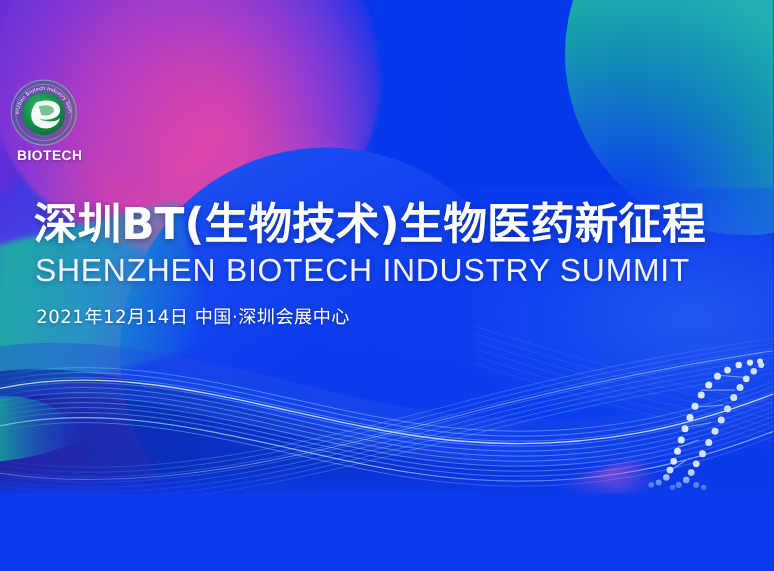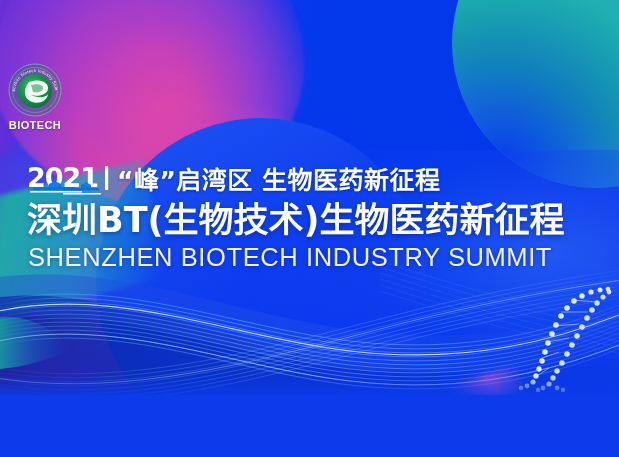--- a/index.html
+++ b/index.html
@@ -175,21 +175,21 @@
   
   .logo{
     position:absolute;
     left:4px; top:62px;
     width:62px; height:72px;
     z-index:8;
   }
   .logo-mark{position:relative;width:56px;height:56px;margin:0 auto;}
   .logo-mark svg{display:block;width:56px;height:56px;}
   .logo-word{
-    text-align:center;
+    text-align:right;
     margin-top:1px;
     font-size:11px;
     font-weight:bold;
     letter-spacing:.4px;
     color:#ffffff;
     font-family:"Liberation Sans","DejaVu Sans",sans-serif;
     text-shadow:0 1px 2px rgba(0,0,0,.35);
   }
 
   
@@ -445,38 +445,21 @@
         <text font-size="3.4" font-family="'Liberation Sans',sans-serif" fill="#d9ffe9" fill-opacity=".8" letter-spacing=".3">
           <textPath href="#arcBot" startOffset="50%" text-anchor="middle">· · · · · ·</textPath>
         </text>
       </svg>
     </div>
     <div class="logo-word">BIOTECH</div>
   </div>
 
   <div class="text-block">
 
-    <div class="tagline">
-      <span class="yr">
-        <svg viewBox="0 0 86 34" aria-hidden="true">
-          <text x="0" y="25" font-family="'DejaVu Sans','Liberation Sans',sans-serif" font-size="27" font-weight="bold" fill="#ffffff" letter-spacing="-1">2021</text>
-
-          <g fill="#0b6ee8" fill-opacity=".92">
-            <path d="M6,25 L22,25 L22,22 L28,19 L34,22 L34,25 L50,25 L50,28 L6,28 Z"></path>
-            <path d="M36,26 L54,26 L54,23 L59,20 L64,23 L64,26 L72,26 L72,28.5 L36,28.5 Z"></path>
-          </g>
-          <g fill="#ffffff">
-            <rect x="3" y="29" width="52" height="1.6" rx=".6"></rect>
-            <rect x="36" y="31" width="38" height="1.4" rx=".6"></rect>
-          </g>
-          <rect x="78" y="4" width="3.2" height="24" rx="1" fill="#ffffff"></rect>
-        </svg>
-      </span>
-      <span class="tag-cn">“峰”启湾区  生物医药新征程</span>
-    </div>
 
     <h1 class="headline">深圳BT(生物技术)生物医药新征程</h1>
 
     <h2 class="subhead">SHENZHEN BIOTECH INDUSTRY SUMMIT</h2>
 
+    <div class="meta">2021年12月14日  中国·深圳会展中心</div>
   </div>
 
 </div>
 
 </body></html>

